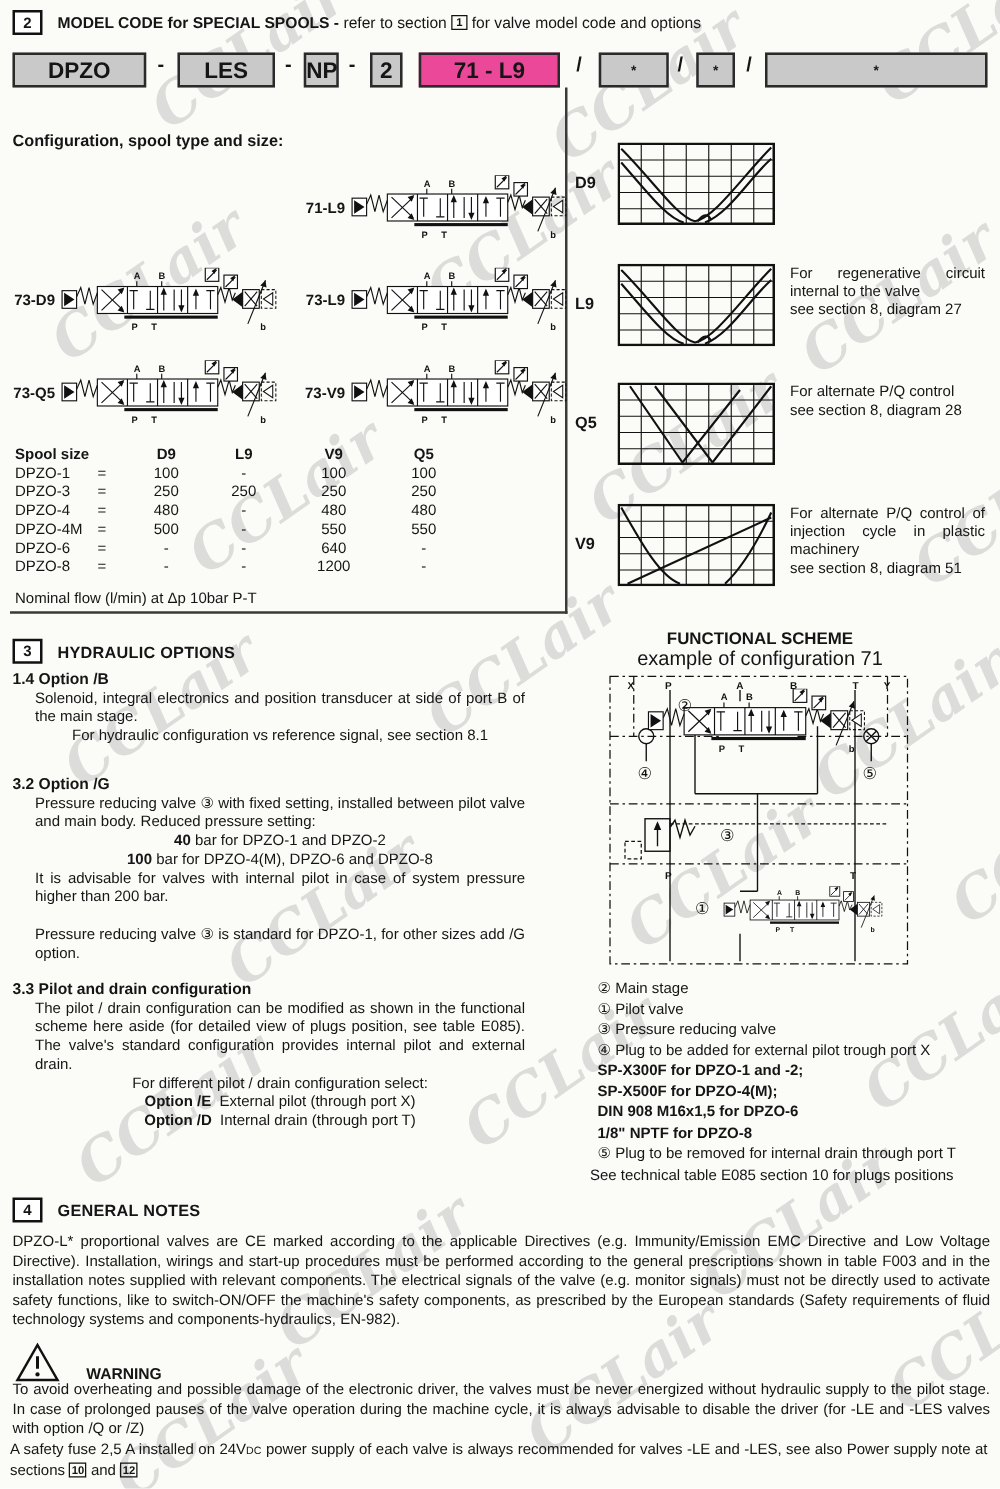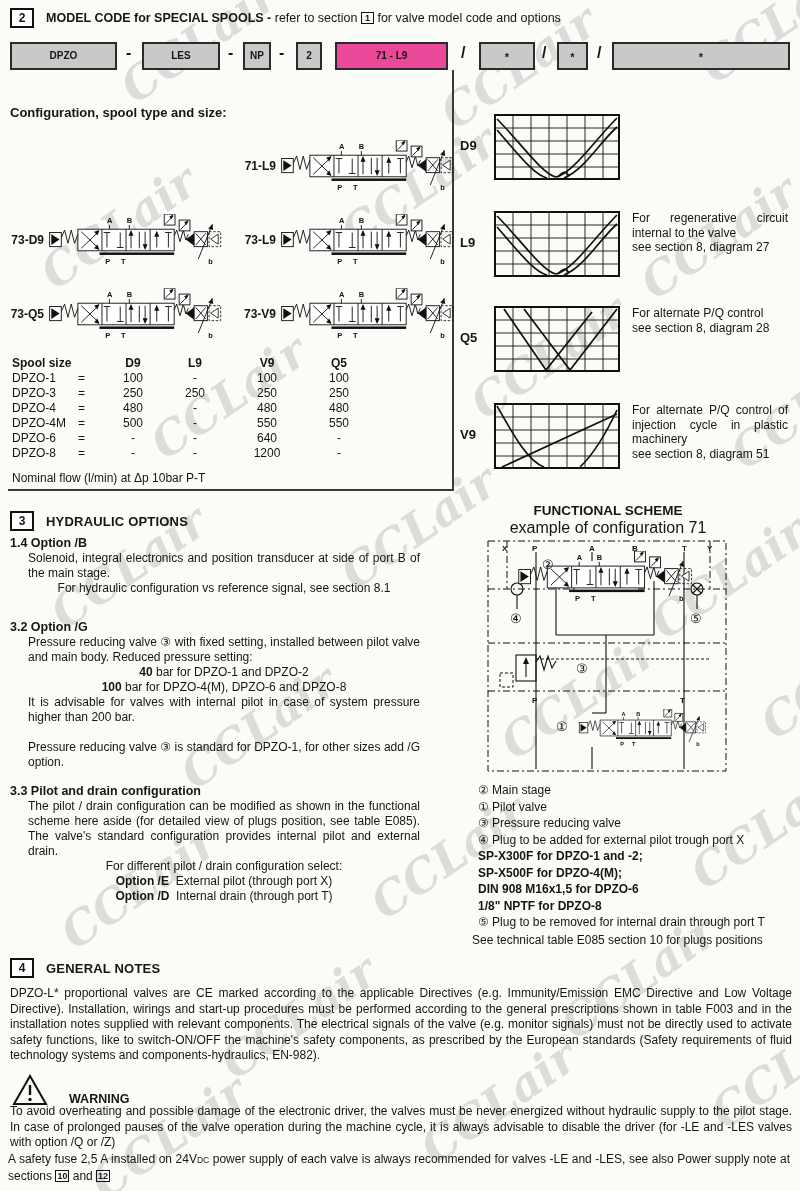--- a/index.html
+++ b/index.html
@@ -8,21 +8,21 @@
   .wm{position:absolute;z-index:0;font-family:"DejaVu Serif",serif;font-weight:bold;font-style:italic;
       font-size:46px;color:rgba(130,130,130,0.26);transform:rotate(-35deg);white-space:nowrap;pointer-events:none;}
   .layer{position:absolute;left:0;top:0;width:800px;height:1191px;z-index:1;}
   .numbox{display:inline-block;border:2px solid #111;min-width:16px;height:16px;line-height:16px;
           text-align:center;font-weight:bold;font-size:12px;padding:0 2px;background:#fff;}
   .sec-head{position:absolute;display:flex;align-items:center;gap:12px;}
   .sec-title{font-weight:bold;font-size:13px;letter-spacing:0.2px;}
   .ref-inline{display:inline-block;border:1px solid #111;font-size:9px;line-height:10px;min-width:9px;
               padding:0 1px;text-align:center;vertical-align:1px;font-weight:bold;}
   .mc-box{position:absolute;box-sizing:border-box;border:2px solid #2a2a2a;background:#c9c9c9;height:28px;
-          text-align:center;font-weight:bold;font-size:10px;line-height:24px;}
+          text-align:center;font-weight:bold;font-size:18px;line-height:24px;}
   .mc-box.white{background:#ec4899;text-align:center;}
   .mc-sep{position:absolute;font-weight:bold;font-size:16px;top:3px;}
   .star{font-size:11px;line-height:26px;}
   
   .vline{position:absolute;background:#3a3a3a;}
   .hline{position:absolute;background:#3a3a3a;}
   .cfg-title{position:absolute;font-weight:bold;font-size:13px;}
   .valve-item{position:absolute;display:flex;align-items:center;gap:4px;}
   .valve-label{font-weight:bold;font-size:12px;width:40px;text-align:right;}
   

